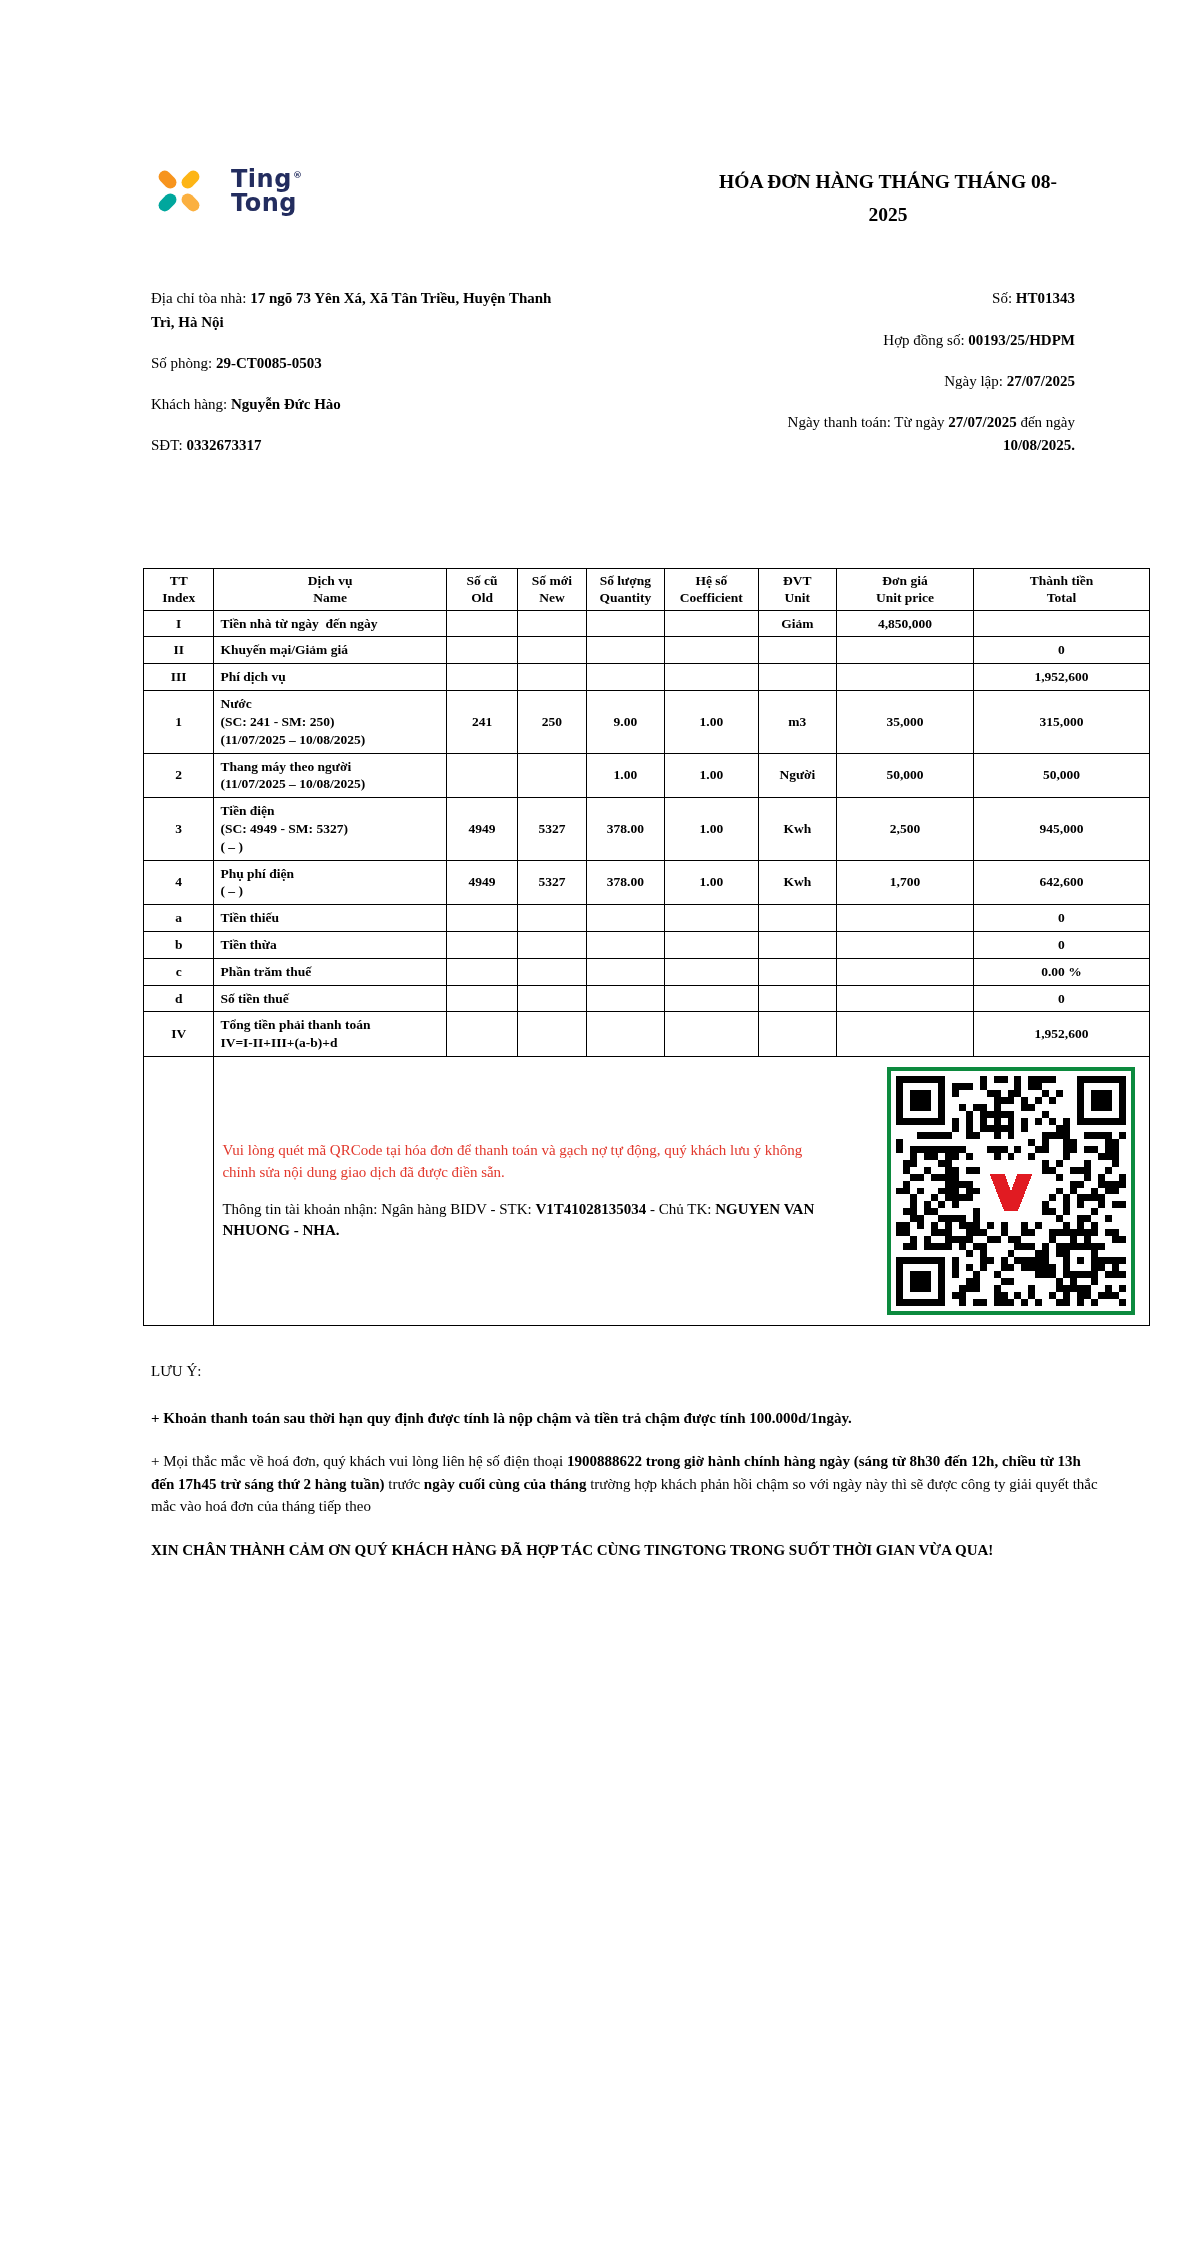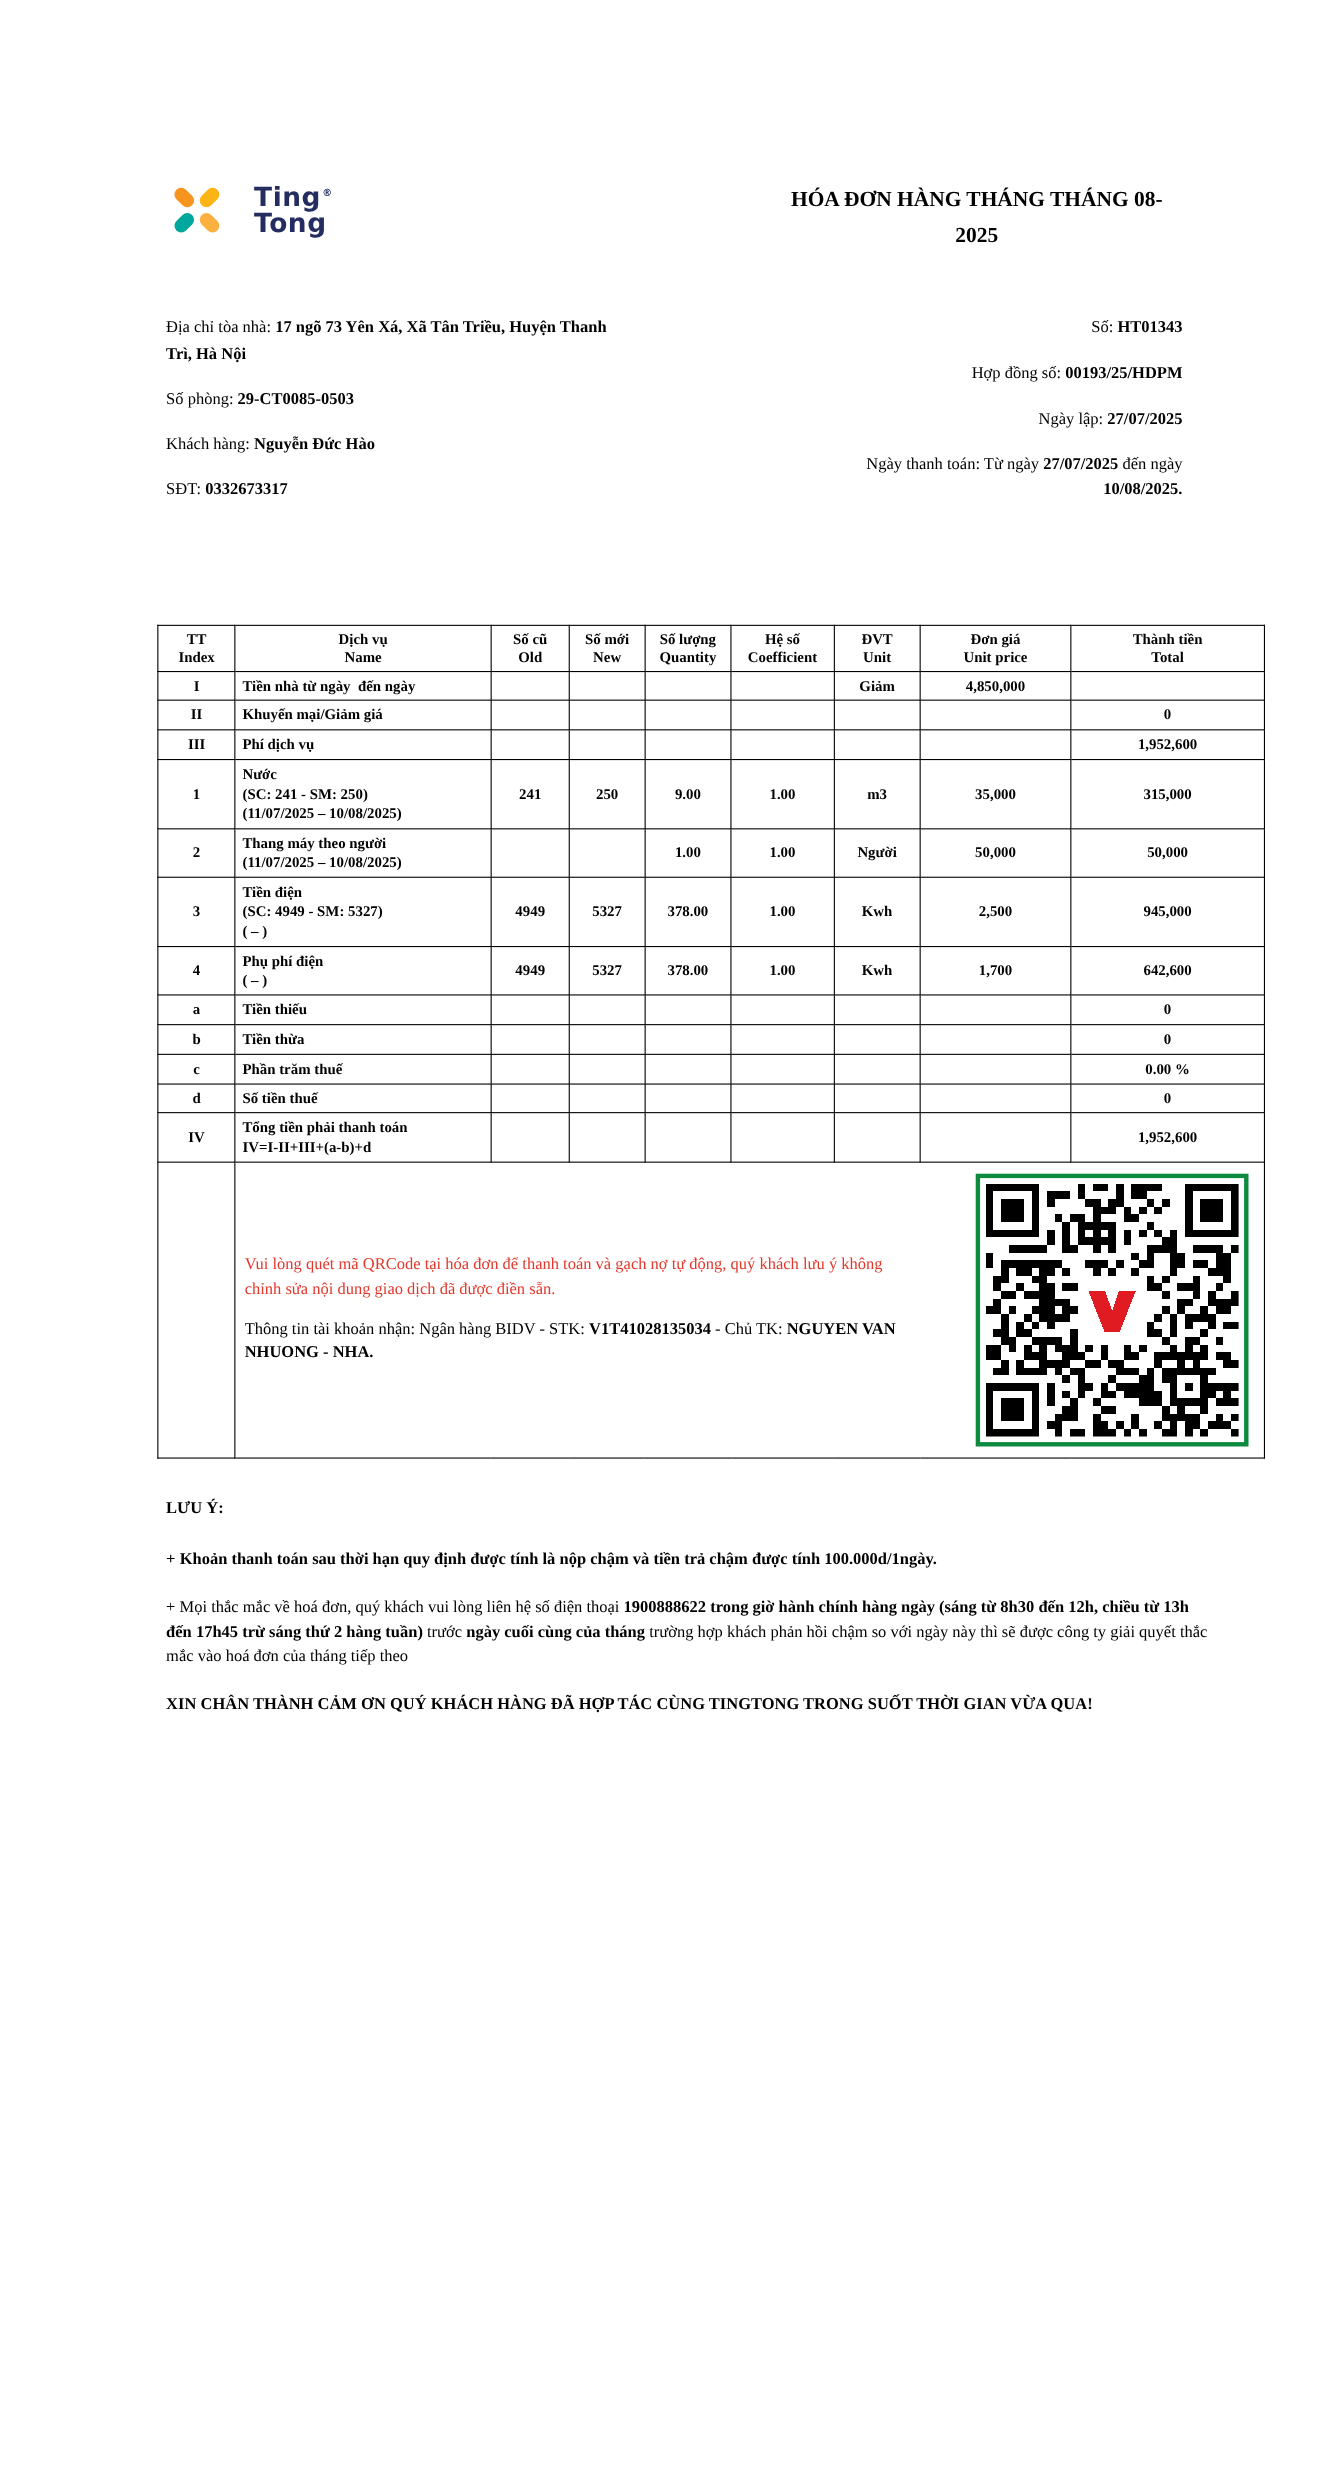--- a/index.html
+++ b/index.html
@@ -41,21 +41,21 @@
   td.words-cell{font-style:italic;padding:6px 9px;font-size:14px}
   td.pay-cell{padding:10px 14px 10px 6px}
   .pay-flex{display:flex;align-items:center;justify-content:space-between}
   .pay-text{width:600px;font-size:15px;line-height:1.42;padding-left:2px}
   .qr-note{color:var(--red);margin-bottom:16px}
   .qr-frame{border:4px solid var(--green);padding:5px;background:#fff;flex:0 0 auto}
   .qr-frame svg{display:block;width:230px;height:230px;background:#fff}
 
   
   .notes{margin-top:34px;padding:0 45px 0 8px;font-size:15px;line-height:1.5}
-  .notes-heading{font-weight:bold;margin-bottom:24px}
+  .notes-heading{font-weight:normal;margin-bottom:24px}
   .note{margin-bottom:21px}
 </style>
 </head>
 <body>
 
 <div class="page">
 
   <div class="header">
     <div class="logo">
       <svg class="logo-icon" viewBox="0 0 100 100">

